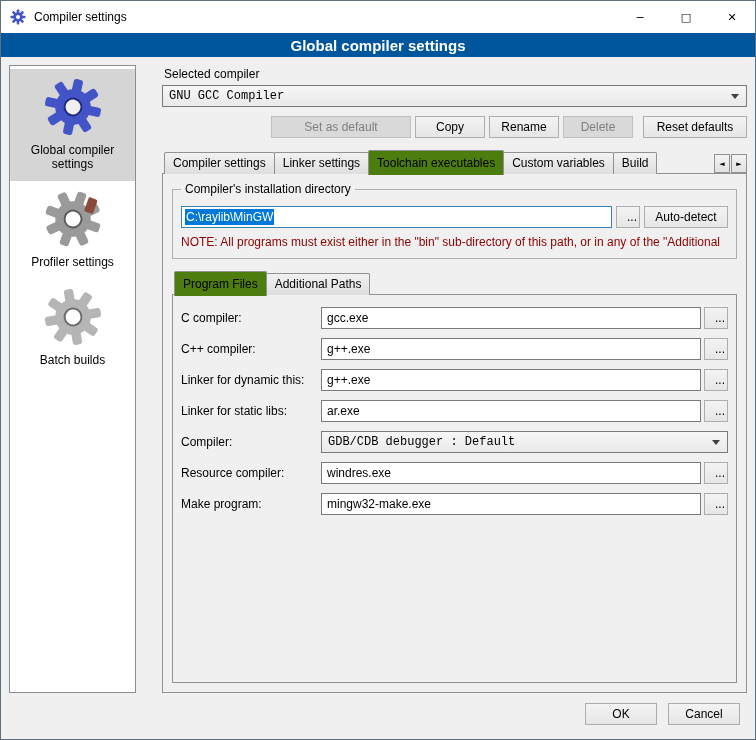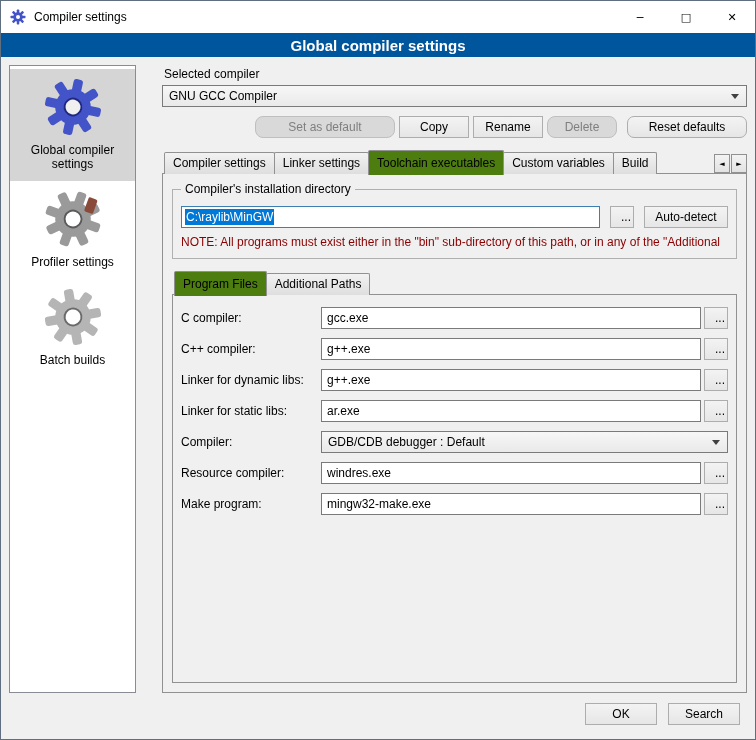--- a/index.html
+++ b/index.html
@@ -59,37 +59,37 @@
   .side-item .lbl { line-height: 14px; }
   
   .main { flex: 1 1 auto; display: flex; flex-direction: column; min-width: 0; margin-left: 14px; }
   .section-label { margin: 2px 0 4px 2px; }
   .combo {
     height: 22px; border: 1px solid #7a7a7a;
     background: linear-gradient(#f7f7f7, #e9e9e9);
     display: flex; align-items: center;
     padding: 0 2px 0 6px; cursor: default; min-width: 0;
   }
-  .combo .txt { flex: 1 1 auto; overflow: hidden; white-space: nowrap; }
+  .combo .txt { flex: 1 1 auto; overflow: hidden; white-space: nowrap; font-family: Liberation Mono, monospace; }
   .combo .arrow {
     width: 0; height: 0; margin: 0 5px 0 8px;
     border-left: 4px solid transparent; border-right: 4px solid transparent;
     border-top: 5px solid #404040;
   }
   .btnrow { display: flex; justify-content: flex-end; gap: 4px; margin-top: 9px; }
   .btn {
     height: 22px; background: linear-gradient(#f3f3f3,#e6e6e6);
     border: 1px solid #adadad; font-size: 12px;
     font-family: "Liberation Sans", sans-serif;
     padding: 0 10px; cursor: default;
   }
-  .btn.disabled { background: #d9d9d9; color: #7f7f7f; border-color: #bfbfbf; border-radius: 8px; }
+  .btn.disabled { background: #d9d9d9; color: #7f7f7f; border-color: #bfbfbf; }
   .btn.w-setdef { width: 140px; }
   .btn.w-std { width: 70px; }
-  .btn.w-reset { width: 120px; margin-left: 6px; border-radius: 7px; }
+  .btn.w-reset { width: 104px; margin-left: 6px; }
   
   .tabstrip { display: flex; align-items: flex-end; margin-top: 12px; position: relative; z-index: 2; padding-left: 2px; }
   .tab {
     background: linear-gradient(#f2f2f2,#dedede);
     border: 1px solid #919191; border-bottom: none;
     border-radius: 2px 2px 0 0;
     padding: 4px 8px; margin-right: -1px;
     white-space: nowrap; cursor: default; line-height: 13px;
   }
   .tab.active {
@@ -111,21 +111,21 @@
   }
   
   .groupbox {
     position: relative; border: 1px solid #b0b0b0;
     padding: 16px 8px 9px; margin-top: 5px;
   }
   .group-legend {
     position: absolute; top: -8px; left: 8px;
     background: #f0f0f0; padding: 0 4px;
   }
-  .pathrow { display: flex; gap: 10px; align-items: center; }
+  .pathrow { display: flex; gap: 4px; align-items: center; }
   .path-input {
     flex: 1 1 auto; height: 22px; background: #ffffff;
     border: 1px solid #3c7fb1; display: flex; align-items: center;
     padding: 0 3px; overflow: hidden; white-space: nowrap; cursor: text;
   }
   .sel-text { background: #0078d7; color: #ffffff; padding: 1px 1px; }
   .browse-btn { width: 24px; flex: 0 0 auto; }
   .autodetect-btn { width: 84px; flex: 0 0 auto; }
   .note {
     margin-top: 7px; color: #8b0000;
@@ -285,21 +285,21 @@
             <button class="btn browse-btn">...</button>
           </div>
 
           <div class="form-row">
             <label class="form-label">C++ compiler:</label>
             <input class="text-input" value="g++.exe" style="">
             <button class="btn browse-btn">...</button>
           </div>
 
           <div class="form-row">
-            <label class="form-label">Linker for dynamic libs:</label>
+            <label class="form-label">Linker for dynamic this:</label>
             <input class="text-input" value="g++.exe" style="">
             <button class="btn browse-btn">...</button>
           </div>
 
           <div class="form-row">
             <label class="form-label">Linker for static libs:</label>
             <input class="text-input" value="ar.exe" style="">
             <button class="btn browse-btn">...</button>
           </div>
 
@@ -323,16 +323,16 @@
             <button class="btn browse-btn">...</button>
           </div>
 
         </div>
       </div>
     </div>
   </div>
 
   <div class="footer">
     <button class="btn">OK</button>
-    <button class="btn">Search</button>
+    <button class="btn">Cancel</button>
   </div>
 
 </div>
 
 </body></html>

